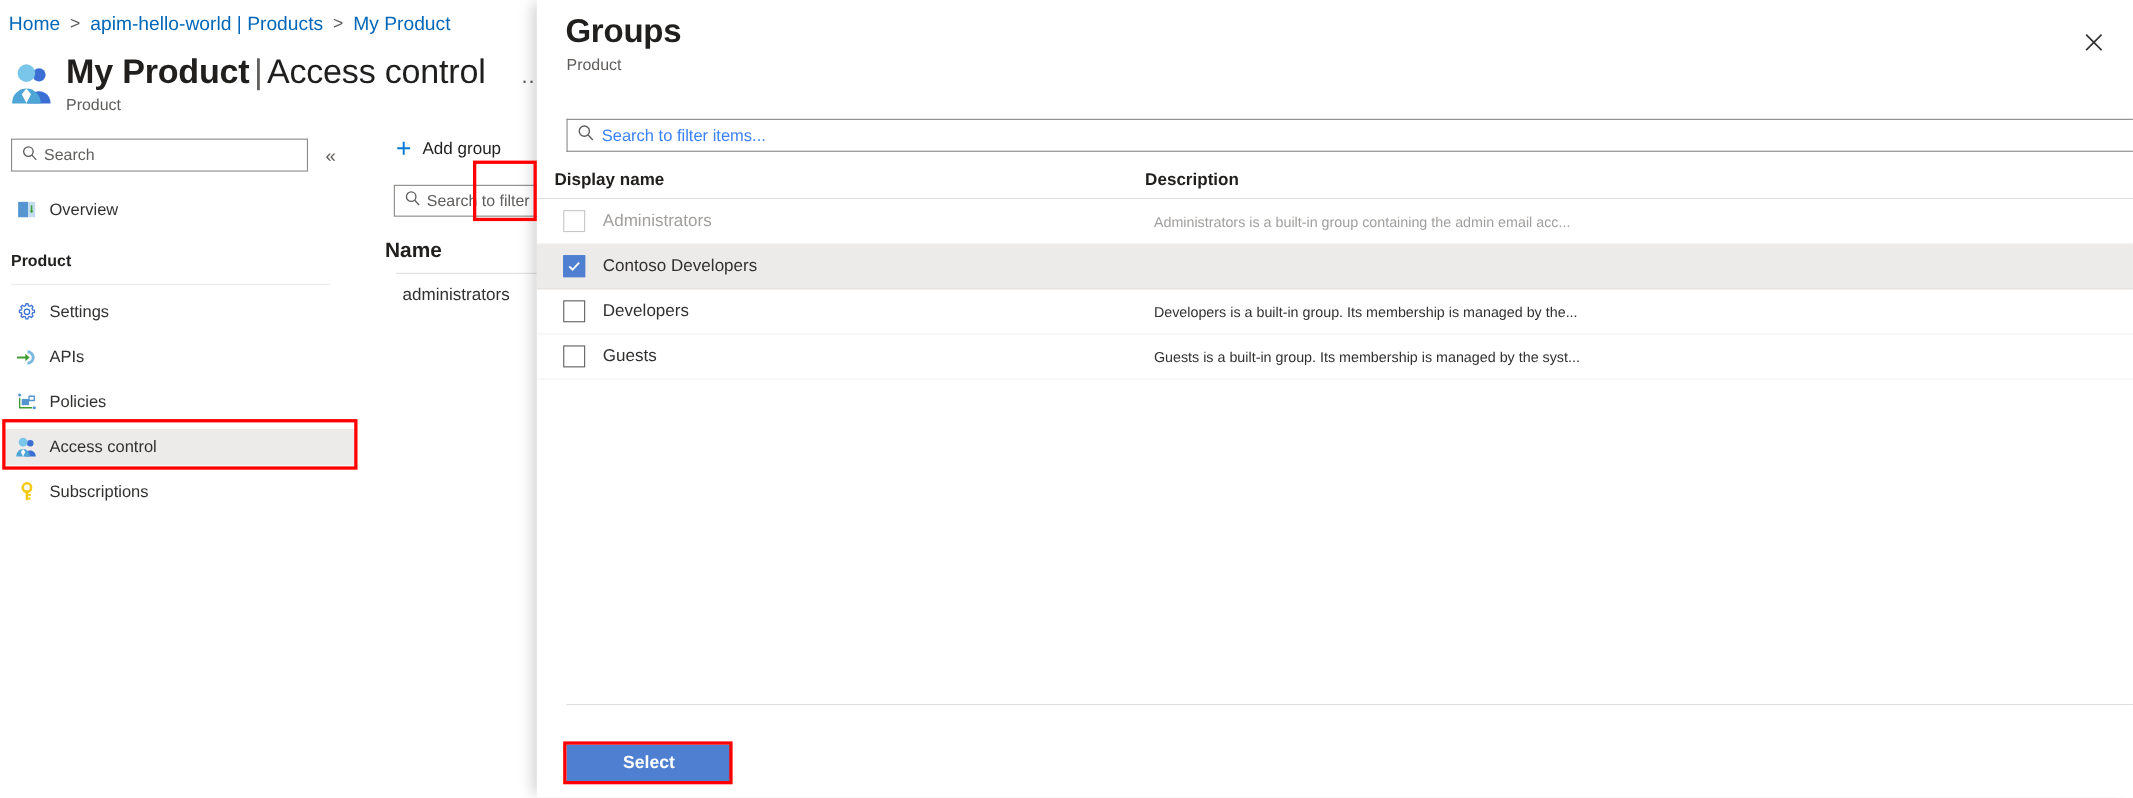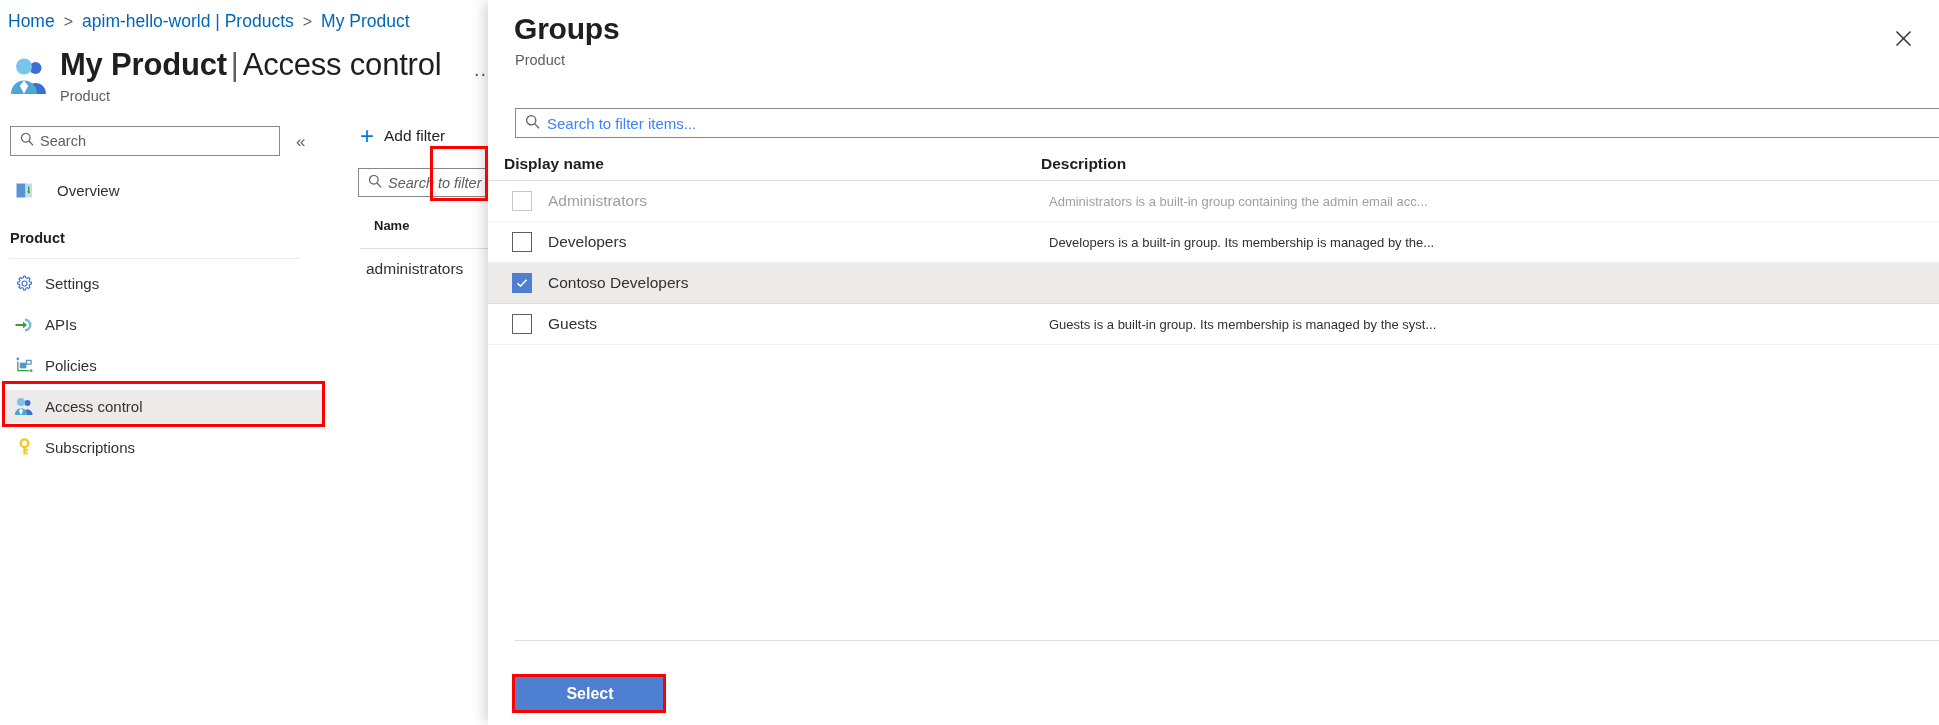--- a/index.html
+++ b/index.html
@@ -203,32 +203,31 @@
     position: absolute;
     left: 12px;
     top: 48px;
     width: 240px;
     height: 29px;
     border: 1px solid #8a8886;
     background: #fff;
     display: flex;
     align-items: center;
     box-sizing: border-box;
-    font-style: italic;
   }
   #content-search .ph {
     font-size: 14.5px;
     color: #605e5c;
     white-space: nowrap;
   }
   #content-table-header {
     position: absolute;
-    left: 28px;
+    left: 4px;
     top: 98px;
-    font-size: 13px;
+    font-size: 19px;
     font-weight: 700;
     color: #201f1e;
   }
   #content-header-rule {
     position: absolute;
     left: 14px;
     top: 128px;
     width: 290px;
     height: 1px;
     background: #e1dfdd;
@@ -451,21 +450,21 @@
         <svg width="14" height="14" viewBox="0 0 14 14" xmlns="http://www.w3.org/2000/svg">
           <circle cx="5.8" cy="5.8" r="4.3" fill="none" stroke="#605e5c" stroke-width="1.2"></circle>
           <line x1="9" y1="9" x2="13" y2="13.3" stroke="#605e5c" stroke-width="1.2"></line>
         </svg>
       </span>
       <span class="ph">Search</span>
     </div>
 
     <div id="collapse-chevrons">«</div>
 
-    <div class="nav-item" style="top:54px;gap:12px;">
+    <div class="nav-item" style="top:54px;">
       <span class="nav-icon">
         <svg width="19" height="19" viewBox="0 0 19 19" xmlns="http://www.w3.org/2000/svg">
           <rect x="1.5" y="2.5" width="9" height="14" fill="#5596d1"></rect>
           <rect x="10.5" y="2.5" width="6.5" height="14" fill="#c3dcf0"></rect>
           <line x1="13.7" y1="5.5" x2="13.7" y2="12" stroke="#3f9c35" stroke-width="1.4"></line>
           <path d="M11.9 10.6l1.8 2 1.8-2z" fill="#3f9c35"></path>
         </svg>
       </span>
       <span class="nav-label">Overview</span>
     </div>
@@ -529,21 +528,21 @@
           <rect x="11.2" y="15" width="2.2" height="2" fill="#f2c811"></rect>
         </svg>
       </span>
       <span class="nav-label">Subscriptions</span>
     </div>
   </div>
 
   <div id="main-content">
     <div id="add-group-button">
       <span class="plus">+</span>
-      <span class="lbl">Add filter</span>
+      <span class="lbl">Add group</span>
     </div>
 
     <div id="content-search">
       <span style="margin:0 6px 0 9px;flex:none;">
         <svg width="14" height="14" viewBox="0 0 14 14" xmlns="http://www.w3.org/2000/svg">
           <circle cx="5.8" cy="5.8" r="4.3" fill="none" stroke="#605e5c" stroke-width="1.2"></circle>
           <line x1="9" y1="9" x2="13" y2="13.3" stroke="#605e5c" stroke-width="1.2"></line>
         </svg>
       </span>
       <span class="ph">Search to filter</span>
@@ -584,49 +583,49 @@
     </div>
 
     <div class="group-row row-disabled">
       <div class="col-display" style="display:flex;align-items:center;">
         <span class="row-checkbox disabled">
           
         </span>
         <span class="row-name">Administrators</span>
       </div>
       <div class="row-desc col-desc">Administrators is a built-in group containing the admin email acc...</div>
-    </div>
-
-    <div class="group-row">
-      <div class="col-display" style="display:flex;align-items:center;">
-        <span class="row-checkbox">
-          
-        </span>
-        <span class="row-name">Developers</span>
-      </div>
-      <div class="row-desc col-desc">Developers is a built-in group. Its membership is managed by the...</div>
     </div>
 
     <div class="group-row row-selected">
       <div class="col-display" style="display:flex;align-items:center;">
         <span class="row-checkbox checked">
           <svg class="tick" viewBox="0 0 12 12" xmlns="http://www.w3.org/2000/svg">
             <polyline points="1.5,6.2 4.5,9.2 10.5,2.8" fill="none" stroke="#ffffff" stroke-width="1.6"></polyline>
           </svg>
         </span>
         <span class="row-name">Contoso Developers</span>
       </div>
       <div class="row-desc col-desc"></div>
     </div>
 
     <div class="group-row">
       <div class="col-display" style="display:flex;align-items:center;">
         <span class="row-checkbox">
           
         </span>
+        <span class="row-name">Developers</span>
+      </div>
+      <div class="row-desc col-desc">Developers is a built-in group. Its membership is managed by the...</div>
+    </div>
+
+    <div class="group-row">
+      <div class="col-display" style="display:flex;align-items:center;">
+        <span class="row-checkbox">
+          
+        </span>
         <span class="row-name">Guests</span>
       </div>
       <div class="row-desc col-desc">Guests is a built-in group. Its membership is managed by the syst...</div>
     </div>
   </div>
 
   <div id="panel-footer-rule"></div>
   <div id="select-button">Select</div>
 </div>
 

